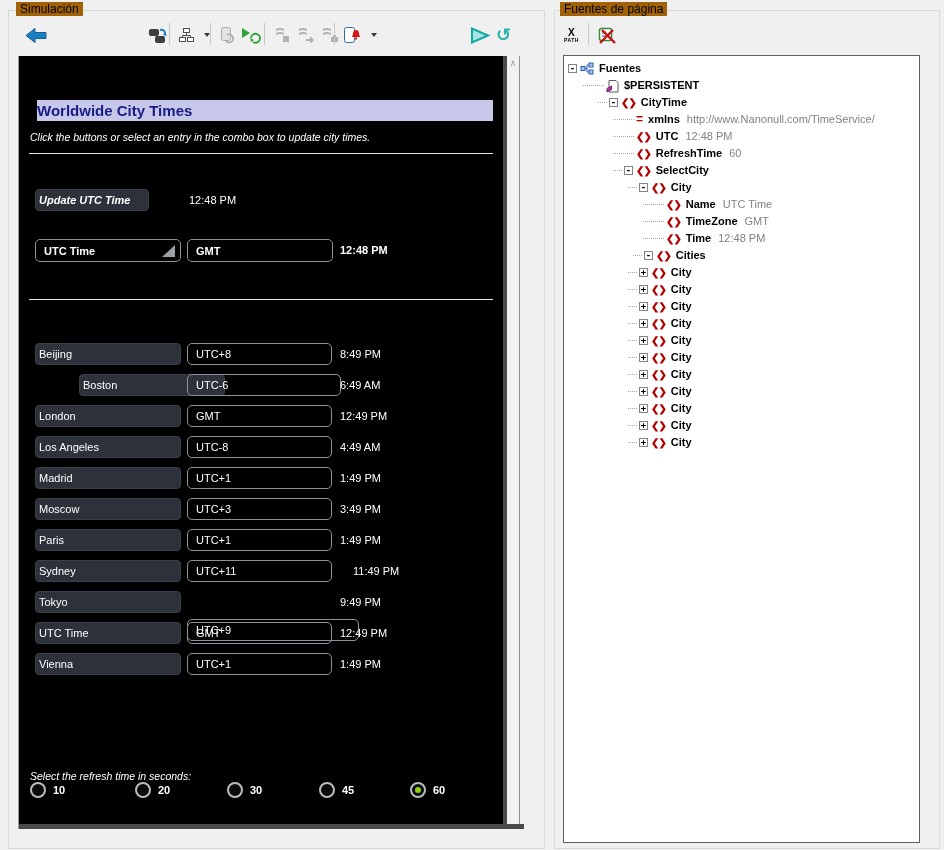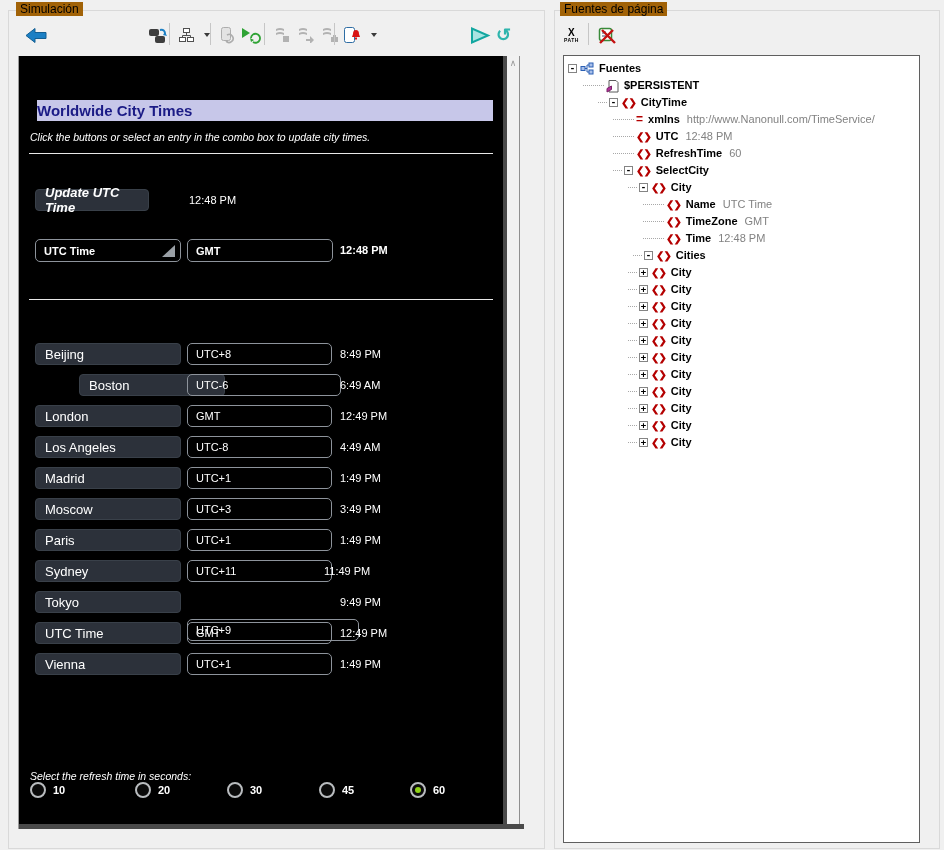--- a/index.html
+++ b/index.html
@@ -26,21 +26,21 @@
   #page { position:relative; width:489px; height:768px; background:#000; border-left:1px solid #9a9a9a; border-right:4px solid #4a4a4a; color:#fff; }
   #pscroll { width:13px; height:768px; background:#f1f1f1; border-right:1px solid #8f8f8f; text-align:center; }
   #pscroll .up { color:#9a9a9a; font-size:9px; line-height:14px; display:block; }
   #pbottom { height:5px; background:#4a4a4a; border-left:1px solid #9a9a9a; }
 
   
   .abs { position:absolute; }
   #ptitle { left:18px; top:8px; width:456px; height:21px; background:#c7c7e9; color:#1b1b86; font-size:15px; font-weight:bold; text-align:left; line-height:21px;margin-top:36px; }
   .note { font-style:italic; font-size:10.5px; color:#fff;margin-top:18px; }
   .hline { left:10px; width:464px; height:1px; background:#e8e8e8; }
-  .pbtn { background:#2c313a; border:1px solid #394049; border-radius:4px; color:#fff; font-size:13px; display:flex; align-items:center; padding-left:9px; }
+  .pbtn { background:#2c313a; border:1px solid #394049; border-radius:4px; color:#fff; font-size:11px; display:flex; align-items:center; padding-left:3px; }
   .pfield { background:transparent; border:1px solid #8d939b; border-radius:5px; color:#fff; font-size:11px; display:flex; align-items:center; padding-left:8px; }
   .ptime { font-size:11px; color:#fff; }
   .combo-tri { position:absolute; right:5px; bottom:4px; width:0; height:0; border-bottom:12px solid #9aa0a6; border-left:13px solid transparent; }
   .radio { position:absolute; top:726px; display:flex; align-items:center; }
   .rdot { width:16px; height:16px; border:2px solid #b9bcbf; border-radius:50%; background:#0a0a0a; margin-right:7px; position:relative; }
   .radio.sel .rdot::after { content:""; position:absolute; left:3px; top:3px; width:6px; height:6px; border-radius:50%; background:#8fd118; }
   .rlabel { font-size:11px; font-weight:bold; color:#fff; }
 
   
   #treebox { position:absolute; left:563px; top:55px; width:357px; height:788px; background:#fff; border:1px solid #5f5f5f; overflow:hidden; padding-top:4px; }
@@ -238,21 +238,21 @@
         <div class="abs pbtn" style="left:16px;top:473px;width:146px;height:22px;">Paris</div>
         <div class="abs pfield" style="left:168px;top:473px;width:145px;height:22px;">
             <span>UTC+1</span>
           </div>
         <div class="abs ptime" style="left:321px;top:478px;">1:49 PM</div>
 
         <div class="abs pbtn" style="left:16px;top:504px;width:146px;height:22px;">Sydney</div>
         <div class="abs pfield" style="left:168px;top:504px;width:145px;height:22px;">
             <span>UTC+11</span>
           </div>
-        <div class="abs ptime" style="left:305px;top:509px;">11:49 PM</div>
+        <div class="abs ptime" style="left:334px;top:509px;">11:49 PM</div>
 
         <div class="abs pbtn" style="left:16px;top:535px;width:146px;height:22px;">Tokyo</div>
         <div class="abs pfield" style="left:168px;top:563px;width:172px;height:22px;">
             <span>UTC+9</span>
           </div>
         <div class="abs ptime" style="left:321px;top:540px;">9:49 PM</div>
 
         <div class="abs pbtn" style="left:16px;top:566px;width:146px;height:22px;">UTC Time</div>
         <div class="abs pfield" style="left:168px;top:566px;width:145px;height:22px;">
             <span>GMT</span>

